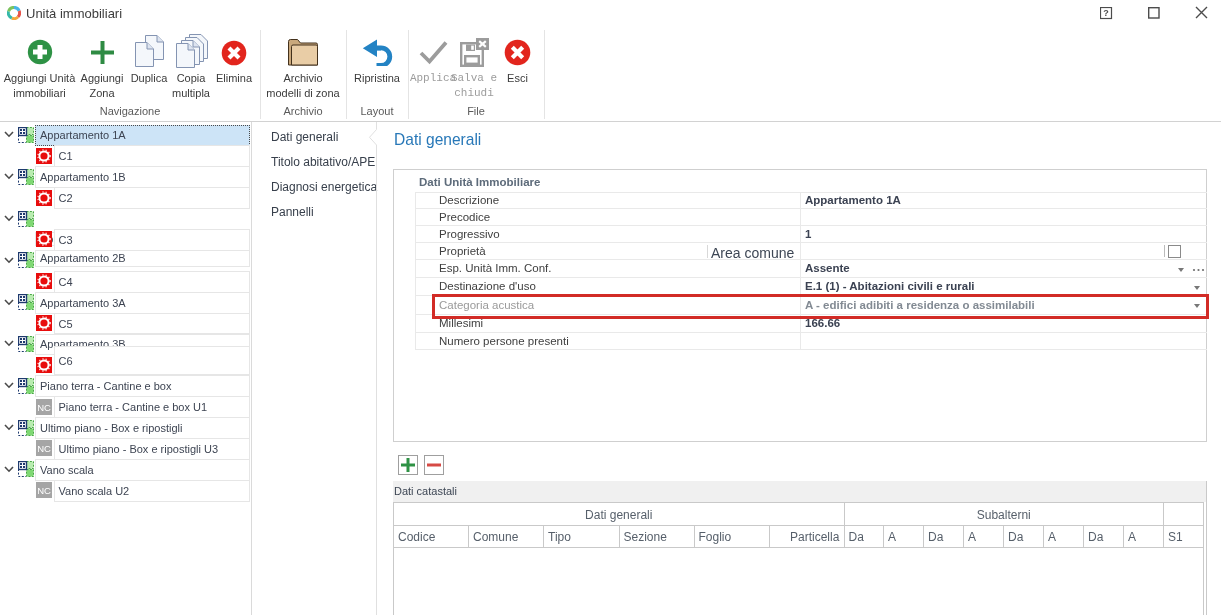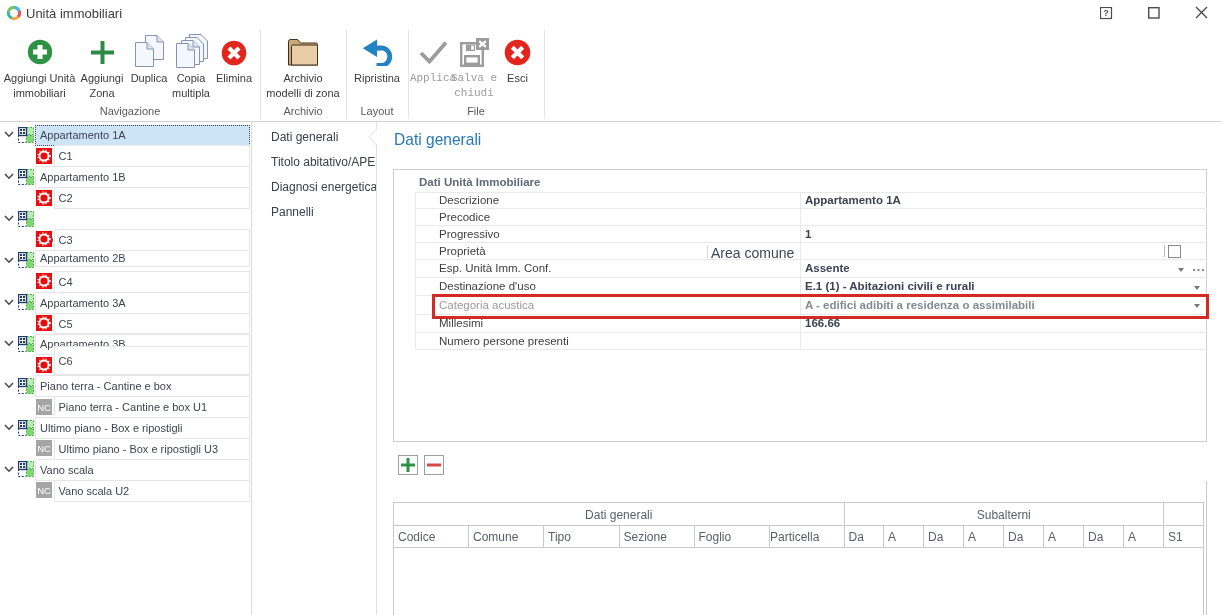--- a/index.html
+++ b/index.html
@@ -371,30 +371,31 @@
 <div class="tri" style="left:1193.9px;top:304px;"></div>
 <div class="abs" style="left:432px;top:294px;width:777px;height:24.5px;border:3px solid #d22b26;"></div>
 <svg class="abs" style="left:398px;top:455px" width="20" height="20" viewBox="0 0 20 20">
  <rect x="0.5" y="0.5" width="19" height="19" fill="#fff" stroke="#9f9f9f"></rect>
  <path d="M10 3 V17 M3 10 H17" stroke="#2e9245" stroke-width="3"></path>
 </svg>
 <svg class="abs" style="left:423.5px;top:455px" width="20" height="20" viewBox="0 0 20 20">
  <rect x="0.5" y="0.5" width="19" height="19" fill="#fff" stroke="#9f9f9f"></rect>
  <path d="M3 10 H17" stroke="#d64a45" stroke-width="3"></path>
 </svg>
+<div class="abs" style="left:393px;top:481px;width:813px;height:20.5px;background:#f0f0f0;font-size:11px;color:#3d4654;line-height:20.5px;padding-left:1px;">Dati catastali</div>
 <div class="chd" style="left:393px;top:501.5px;width:450.5px;height:24px;text-align:center;line-height:24px;">Dati generali</div>
 <div class="chd" style="left:843.5px;top:501.5px;width:319.5px;height:24px;text-align:center;line-height:24px;">Subalterni</div>
 <div class="chd" style="left:1163px;top:501.5px;width:39.5px;height:24px;text-align:center;line-height:24px;"></div>
 <div class="abs" style="left:1202.5px;top:501.5px;width:1px;height:113.5px;background:#c9c9c9;"></div>
 <div class="chd" style="left:393px;top:525px;width:75px;height:23px;line-height:22px;padding-left:4px;border-bottom:1px solid #c9c9c9;">Codice</div>
 <div class="chd" style="left:468px;top:525px;width:75px;height:23px;line-height:22px;padding-left:4px;border-bottom:1px solid #c9c9c9;">Comune</div>
 <div class="chd" style="left:543px;top:525px;width:75.5px;height:23px;line-height:22px;padding-left:4px;border-bottom:1px solid #c9c9c9;">Tipo</div>
 <div class="chd" style="left:618.5px;top:525px;width:75.0px;height:23px;line-height:22px;padding-left:4px;border-bottom:1px solid #c9c9c9;">Sezione</div>
 <div class="chd" style="left:693.5px;top:525px;width:75.5px;height:23px;line-height:22px;padding-left:4px;border-bottom:1px solid #c9c9c9;">Foglio</div>
-<div class="chd" style="left:769px;top:525px;width:74.5px;height:23px;line-height:22px;padding-left:0;border-bottom:1px solid #c9c9c9;">Particella</div>
+<div class="chd" style="left:769px;top:525px;width:74.5px;height:23px;line-height:22px;padding-left:20px;border-bottom:1px solid #c9c9c9;">Particella</div>
 <div class="chd" style="left:843.5px;top:525px;width:39.5px;height:23px;line-height:22px;padding-left:4px;border-bottom:1px solid #c9c9c9;">Da</div>
 <div class="chd" style="left:883px;top:525px;width:40px;height:23px;line-height:22px;padding-left:4px;border-bottom:1px solid #c9c9c9;">A</div>
 <div class="chd" style="left:923px;top:525px;width:40px;height:23px;line-height:22px;padding-left:4px;border-bottom:1px solid #c9c9c9;">Da</div>
 <div class="chd" style="left:963px;top:525px;width:40px;height:23px;line-height:22px;padding-left:4px;border-bottom:1px solid #c9c9c9;">A</div>
 <div class="chd" style="left:1003px;top:525px;width:40px;height:23px;line-height:22px;padding-left:4px;border-bottom:1px solid #c9c9c9;">Da</div>
 <div class="chd" style="left:1043px;top:525px;width:40px;height:23px;line-height:22px;padding-left:4px;border-bottom:1px solid #c9c9c9;">A</div>
 <div class="chd" style="left:1083px;top:525px;width:40px;height:23px;line-height:22px;padding-left:4px;border-bottom:1px solid #c9c9c9;">Da</div>
 <div class="chd" style="left:1123px;top:525px;width:40px;height:23px;line-height:22px;padding-left:4px;border-bottom:1px solid #c9c9c9;">A</div>
 <div class="chd" style="left:1163px;top:525px;width:39.5px;height:23px;line-height:22px;padding-left:4px;border-bottom:1px solid #c9c9c9;">S1</div>
 <div class="abs" style="left:393px;top:547px;width:1px;height:68px;background:#c9c9c9;"></div>

